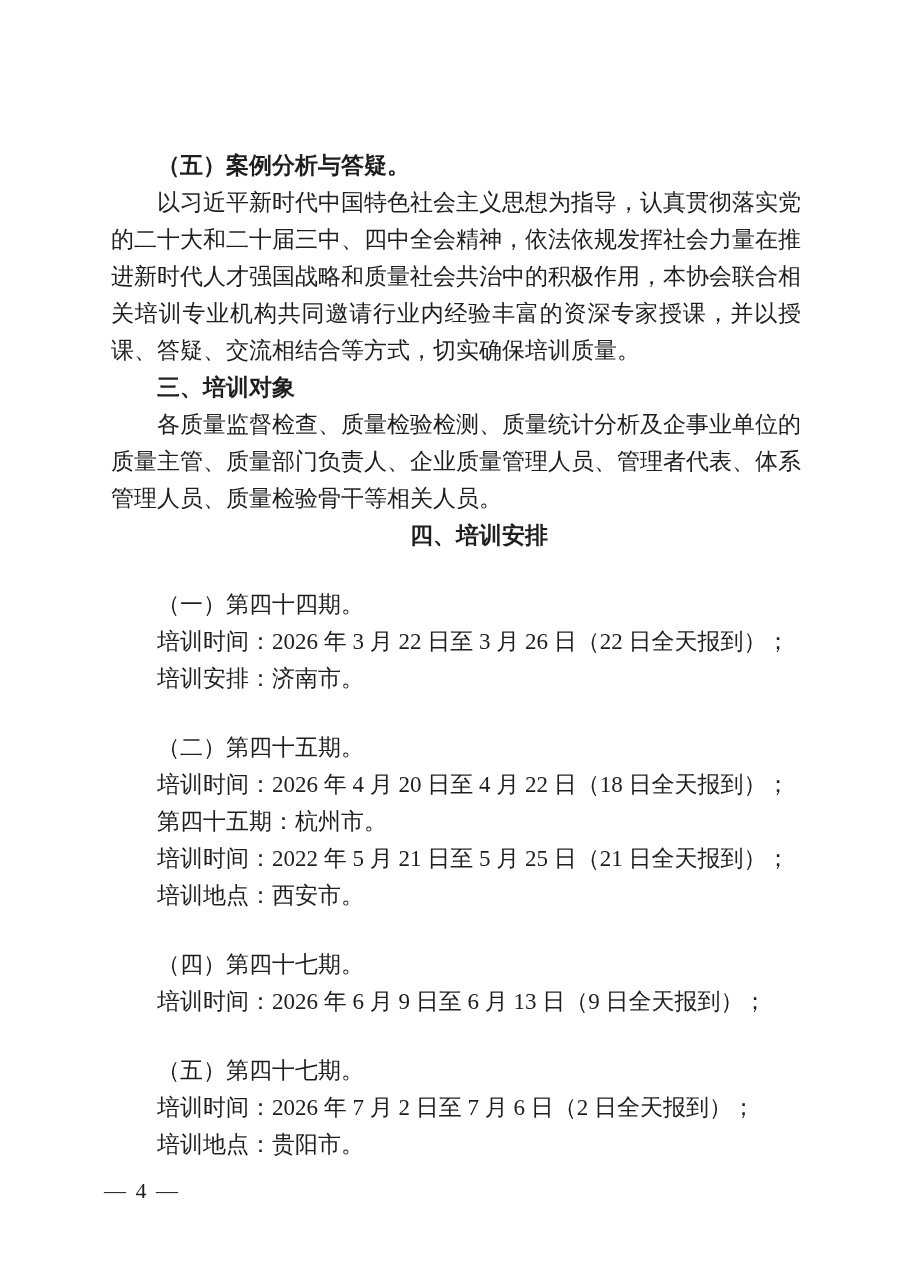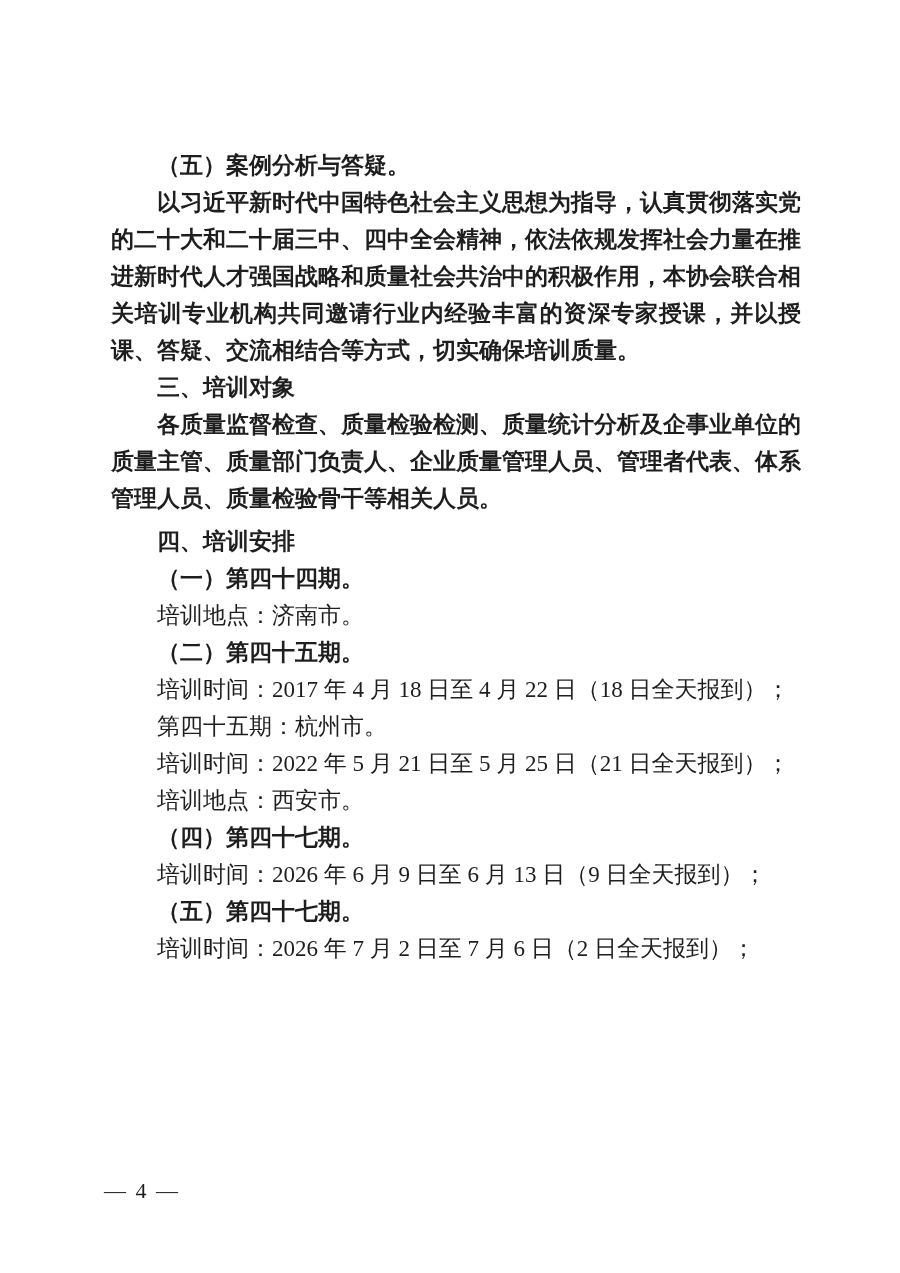--- a/index.html
+++ b/index.html
@@ -26,47 +26,47 @@
     position: absolute;
     top: 147px;
     left: 111px;
     width: 690px;
   }
 
   .para {
     text-indent: 2em;
     text-align: justify;
     text-justify: inter-ideograph;
-    font-weight: bold;
   }
 
   .line {
     text-indent: 2em;
     white-space: nowrap;
   }
 
   .carryover {
     text-indent: 2em;
     font-weight: 700;
     white-space: nowrap;
   }
 
   .sec-heading {
     text-indent: 2em;
     font-weight: 700;
     font-family: "Liberation Sans", "DejaVu Sans", sans-serif;
     white-space: nowrap;
   }
 
-  .sec-heading.extra-gap { margin-top: 6px; }
+  .sec-heading.extra-gap { margin-top: 0; text-align: center; }
 
   .session-title {
     text-indent: 2em;
-    font-weight: 700;
+    font-weight: 400;
     white-space: nowrap;
+    margin-top: 32px;
   }
 
   .page-number {
     position: absolute;
     left: 104px;
     top: 1176px;
     font-family: "Liberation Serif", "DejaVu Serif", serif;
     font-size: 22px;
     line-height: 30px;
     color: #1e1e1e;
@@ -84,40 +84,42 @@
 
     <div class="para">以习近平新时代中国特色社会主义思想为指导，认真贯彻落实党的二十大和二十届三中、四中全会精神，依法依规发挥社会力量在推进新时代人才强国战略和质量社会共治中的积极作用，本协会联合相关培训专业机构共同邀请行业内经验丰富的资深专家授课，并以授课、答疑、交流相结合等方式，切实确保培训质量。</div>
 
     <div class="sec-heading">三、培训对象</div>
     <div class="para">各质量监督检查、质量检验检测、质量统计分析及企事业单位的质量主管、质量部门负责人、企业质量管理人员、管理者代表、体系管理人员、质量检验骨干等相关人员。</div>
 
     <div class="sec-heading extra-gap">四、培训安排</div>
 
     <div>
       <div class="session-title">（一）第四十四期。</div>
-      <div class="line">培训地点：济南市。</div>
+      <div class="line">培训时间：2026 年 3 月 22 日至 3 月 26 日（22 日全天报到）；</div>
+      <div class="line">培训安排：济南市。</div>
     </div>
 
     <div>
       <div class="session-title">（二）第四十五期。</div>
-      <div class="line">培训时间：2017 年 4 月 18 日至 4 月 22 日（18 日全天报到）；</div>
+      <div class="line">培训时间：2026 年 4 月 20 日至 4 月 22 日（18 日全天报到）；</div>
       <div class="line">第四十五期：杭州市。</div>
     </div>
 
     <div>
       <div class="line">培训时间：2022 年 5 月 21 日至 5 月 25 日（21 日全天报到）；</div>
       <div class="line">培训地点：西安市。</div>
     </div>
 
     <div>
       <div class="session-title">（四）第四十七期。</div>
       <div class="line">培训时间：2026 年 6 月 9 日至 6 月 13 日（9 日全天报到）；</div>
     </div>
 
     <div>
       <div class="session-title">（五）第四十七期。</div>
       <div class="line">培训时间：2026 年 7 月 2 日至 7 月 6 日（2 日全天报到）；</div>
+      <div class="line">培训地点：贵阳市。</div>
     </div>
 
   </div>
 
   <div class="page-number">— 4 —</div>
 </div>
 
 </body></html>

